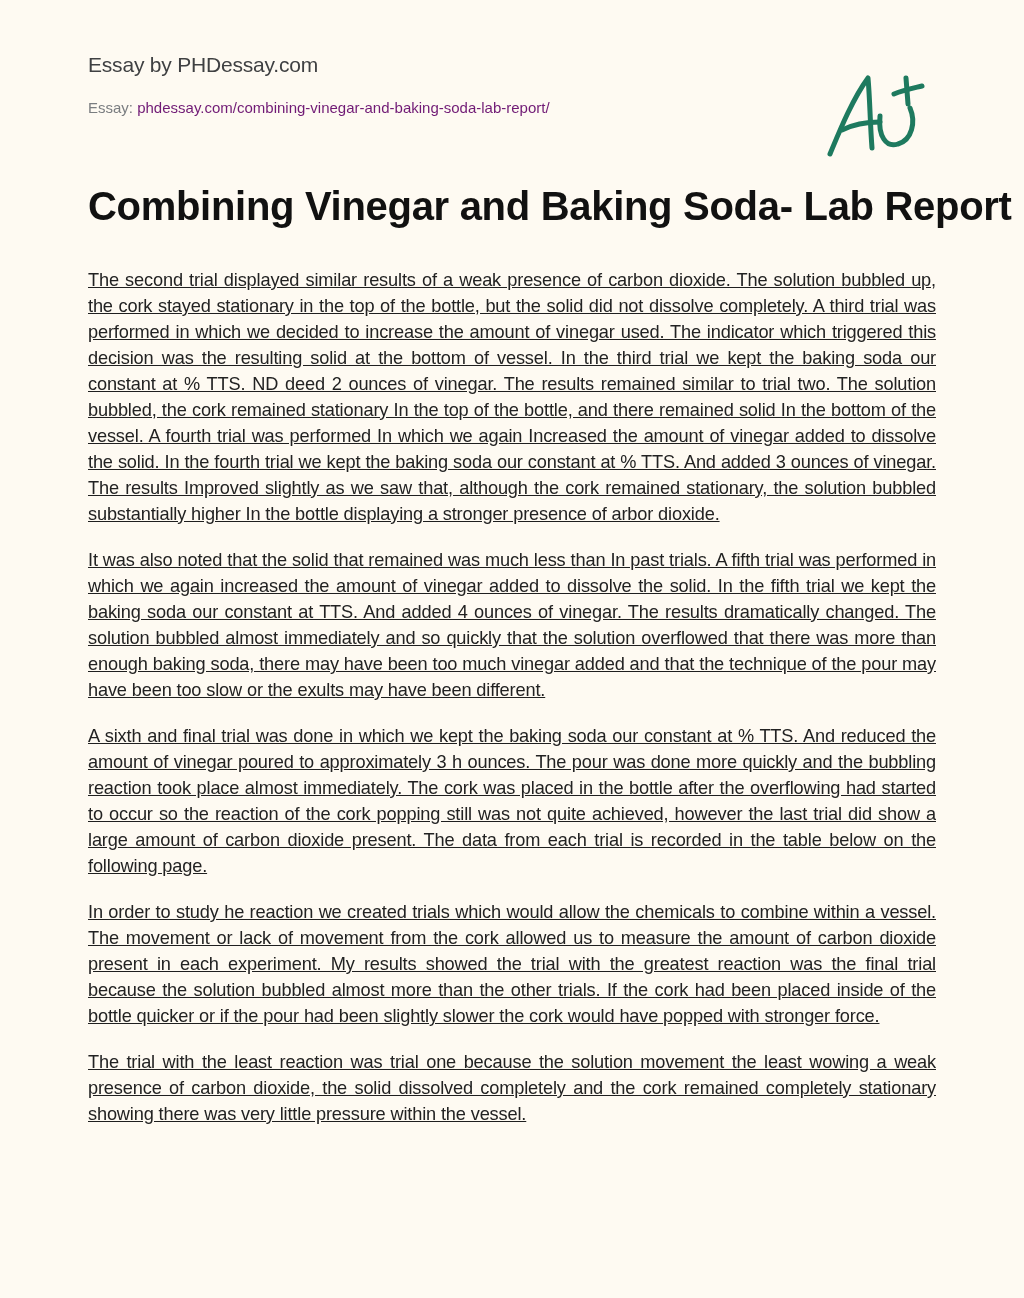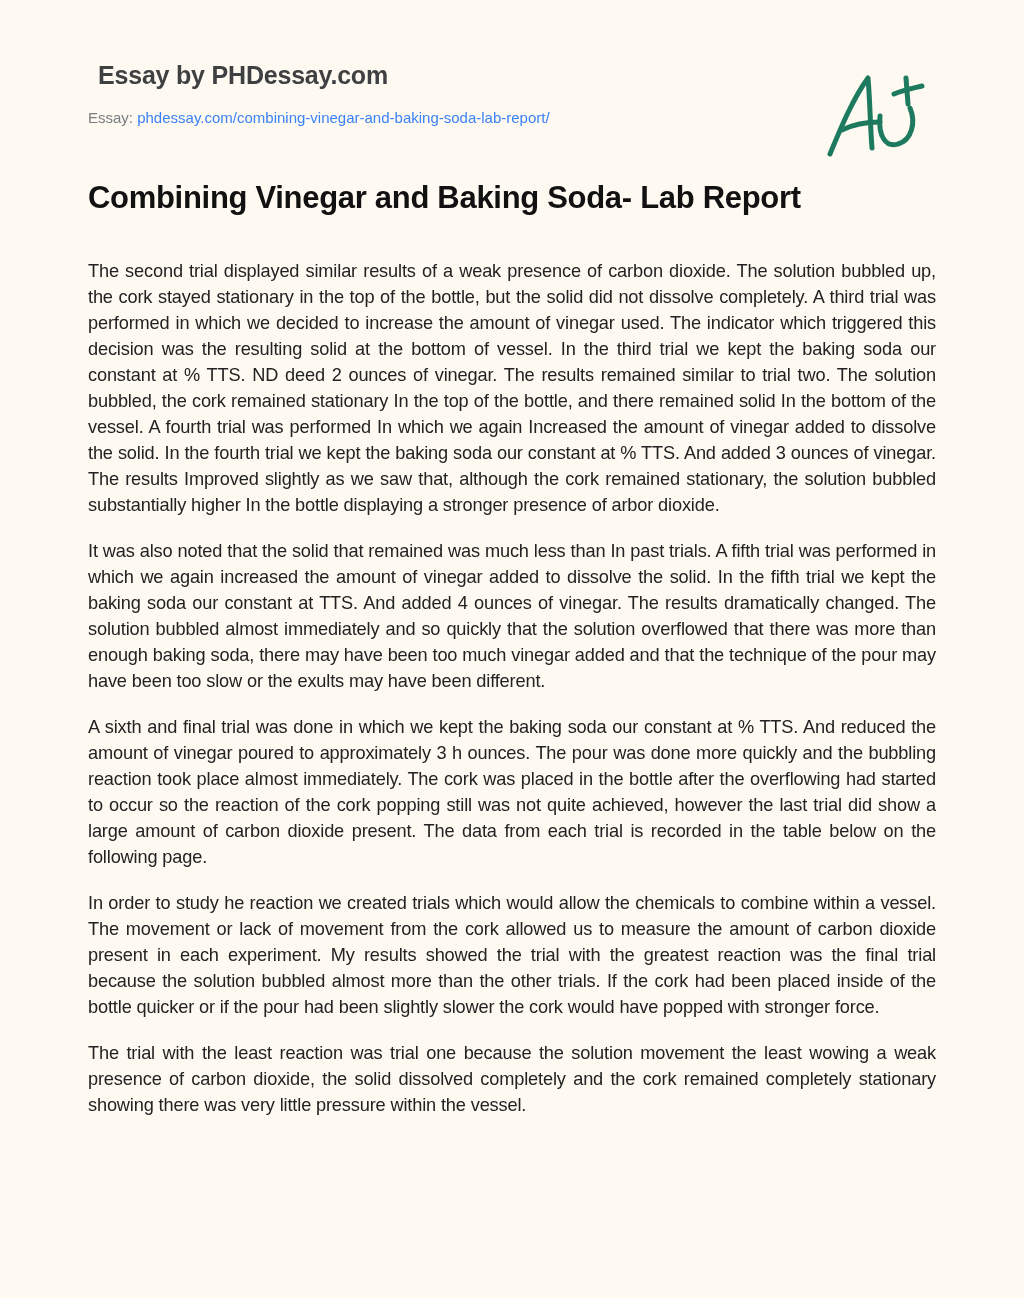--- a/index.html
+++ b/index.html
@@ -15,62 +15,63 @@
     font-family: "Liberation Sans", "DejaVu Sans", sans-serif;
     color: #1f1f1f;
   }
   .header {
     position: absolute;
     left: 88px;
     top: 48px;
     width: 700px;
   }
   .site-title {
-    font-size: 25px;
-    font-weight: bold;
+    font-size: 21px;
+    font-weight: normal;
     color: #3f4042;
     letter-spacing: -0.2px;
-    margin: 10px;
+    margin: 0;
     line-height: 34px;
   }
   .source-line {
     margin-top: 16px;
     font-size: 15px;
     color: #7a7d80;
     line-height: 20px;
   }
   .source-line a {
-    color: #3b82f6;
+    color: #701a75;
     text-decoration: none;
   }
   .logo {
     position: absolute;
     left: 818px;
     top: 60px;
     width: 120px;
     height: 110px;
   }
   .doc-title {
     position: absolute;
     left: 88px;
-    top: 176px;
+    top: 184px;
     margin: 0;
-    font-size: 31px;
+    font-size: 40px;
     font-weight: bold;
     color: #111111;
     letter-spacing: -0.3px;
     line-height: 44px;
   }
   .body-text {
     position: absolute;
     left: 88px;
-    top: 258px;
+    top: 267px;
     width: 848px;
     height: 982px;
     overflow: hidden;
+    text-decoration: underline;
   }
   .body-text p {
     margin: 0 0 20px 0;
     font-size: 18.2px;
     line-height: 26px;
     text-align: justify;
     color: #222222;
     letter-spacing: -0.15px;
   }
   .fade-bottom {

